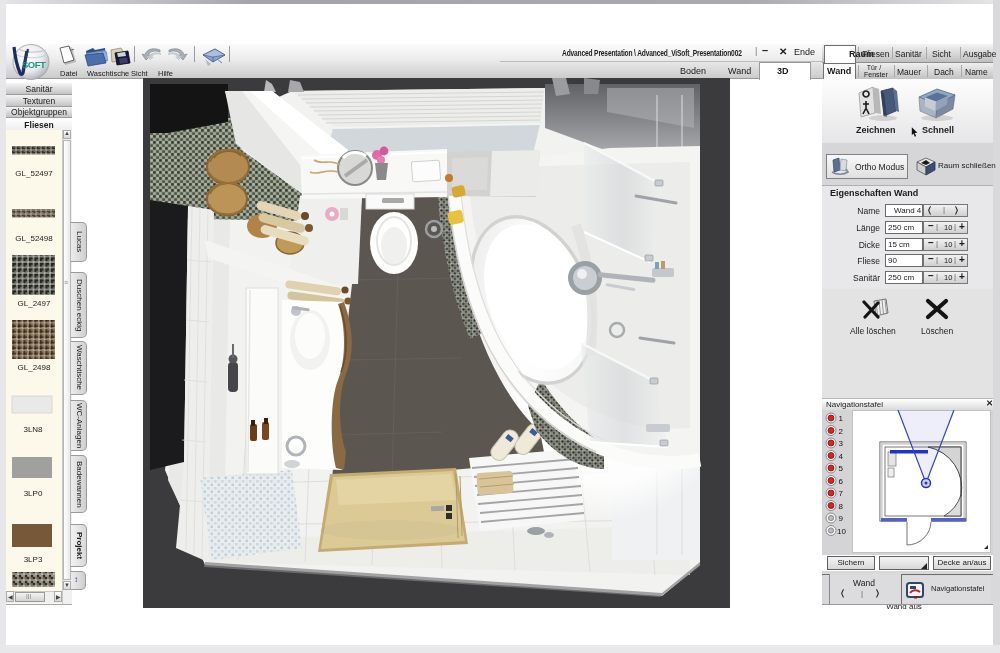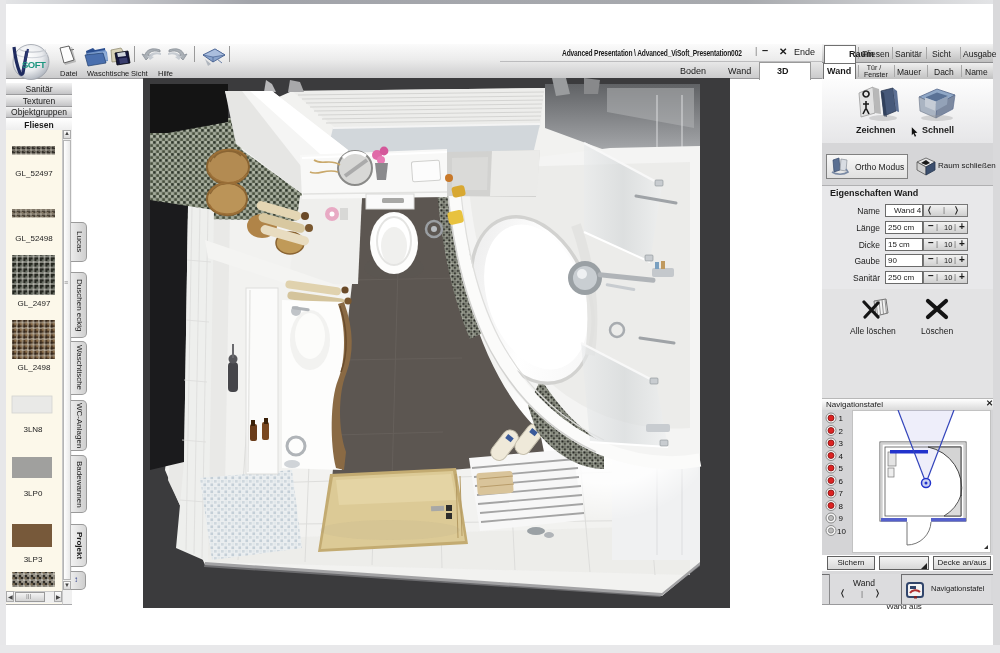--- a/index.html
+++ b/index.html
@@ -600,21 +600,21 @@
     <div class="t" style="left:820px;top:239.5px;width:60px;text-align:right;font-size:8.5px;">Dicke</div>
     <div class="abs" style="left:885px;top:238px;width:38px;height:13px;background:#fff;border:1px solid #6a6a6a;box-sizing:border-box;"></div>
     <div class="t" style="left:888px;top:240px;font-size:8px;">15 cm</div>
     <div class="abs" style="left:923px;top:238px;width:45px;height:13px;background:linear-gradient(180deg,#f2f2f2,#cfcfcf);border:1px solid #777;box-sizing:border-box;"></div>
     <div class="t" style="left:928px;top:237px;font-size:10px;font-weight:bold;">–</div>
     <div class="t" style="left:936px;top:239px;font-size:8px;color:#666;">|</div>
     <div class="t" style="left:944px;top:239.5px;font-size:7.5px;">10</div>
     <div class="t" style="left:954px;top:239px;font-size:8px;color:#666;">|</div>
     <div class="t" style="left:959px;top:237.5px;font-size:10px;font-weight:bold;">+</div>
 
-    <div class="t" style="left:820px;top:255.5px;width:60px;text-align:right;font-size:8.5px;">Gaube</div>
+    <div class="t" style="left:820px;top:255.5px;width:60px;text-align:right;font-size:8.5px;">Fliese</div>
     <div class="abs" style="left:885px;top:254px;width:38px;height:13px;background:#fff;border:1px solid #6a6a6a;box-sizing:border-box;"></div>
     <div class="t" style="left:888px;top:256px;font-size:8px;">90</div>
     <div class="abs" style="left:923px;top:254px;width:45px;height:13px;background:linear-gradient(180deg,#f2f2f2,#cfcfcf);border:1px solid #777;box-sizing:border-box;"></div>
     <div class="t" style="left:928px;top:253px;font-size:10px;font-weight:bold;">–</div>
     <div class="t" style="left:936px;top:255px;font-size:8px;color:#666;">|</div>
     <div class="t" style="left:944px;top:255.5px;font-size:7.5px;">10</div>
     <div class="t" style="left:954px;top:255px;font-size:8px;color:#666;">|</div>
     <div class="t" style="left:959px;top:253.5px;font-size:10px;font-weight:bold;">+</div>
 
     <div class="t" style="left:820px;top:272.5px;width:60px;text-align:right;font-size:8.5px;">Sanitär</div>

